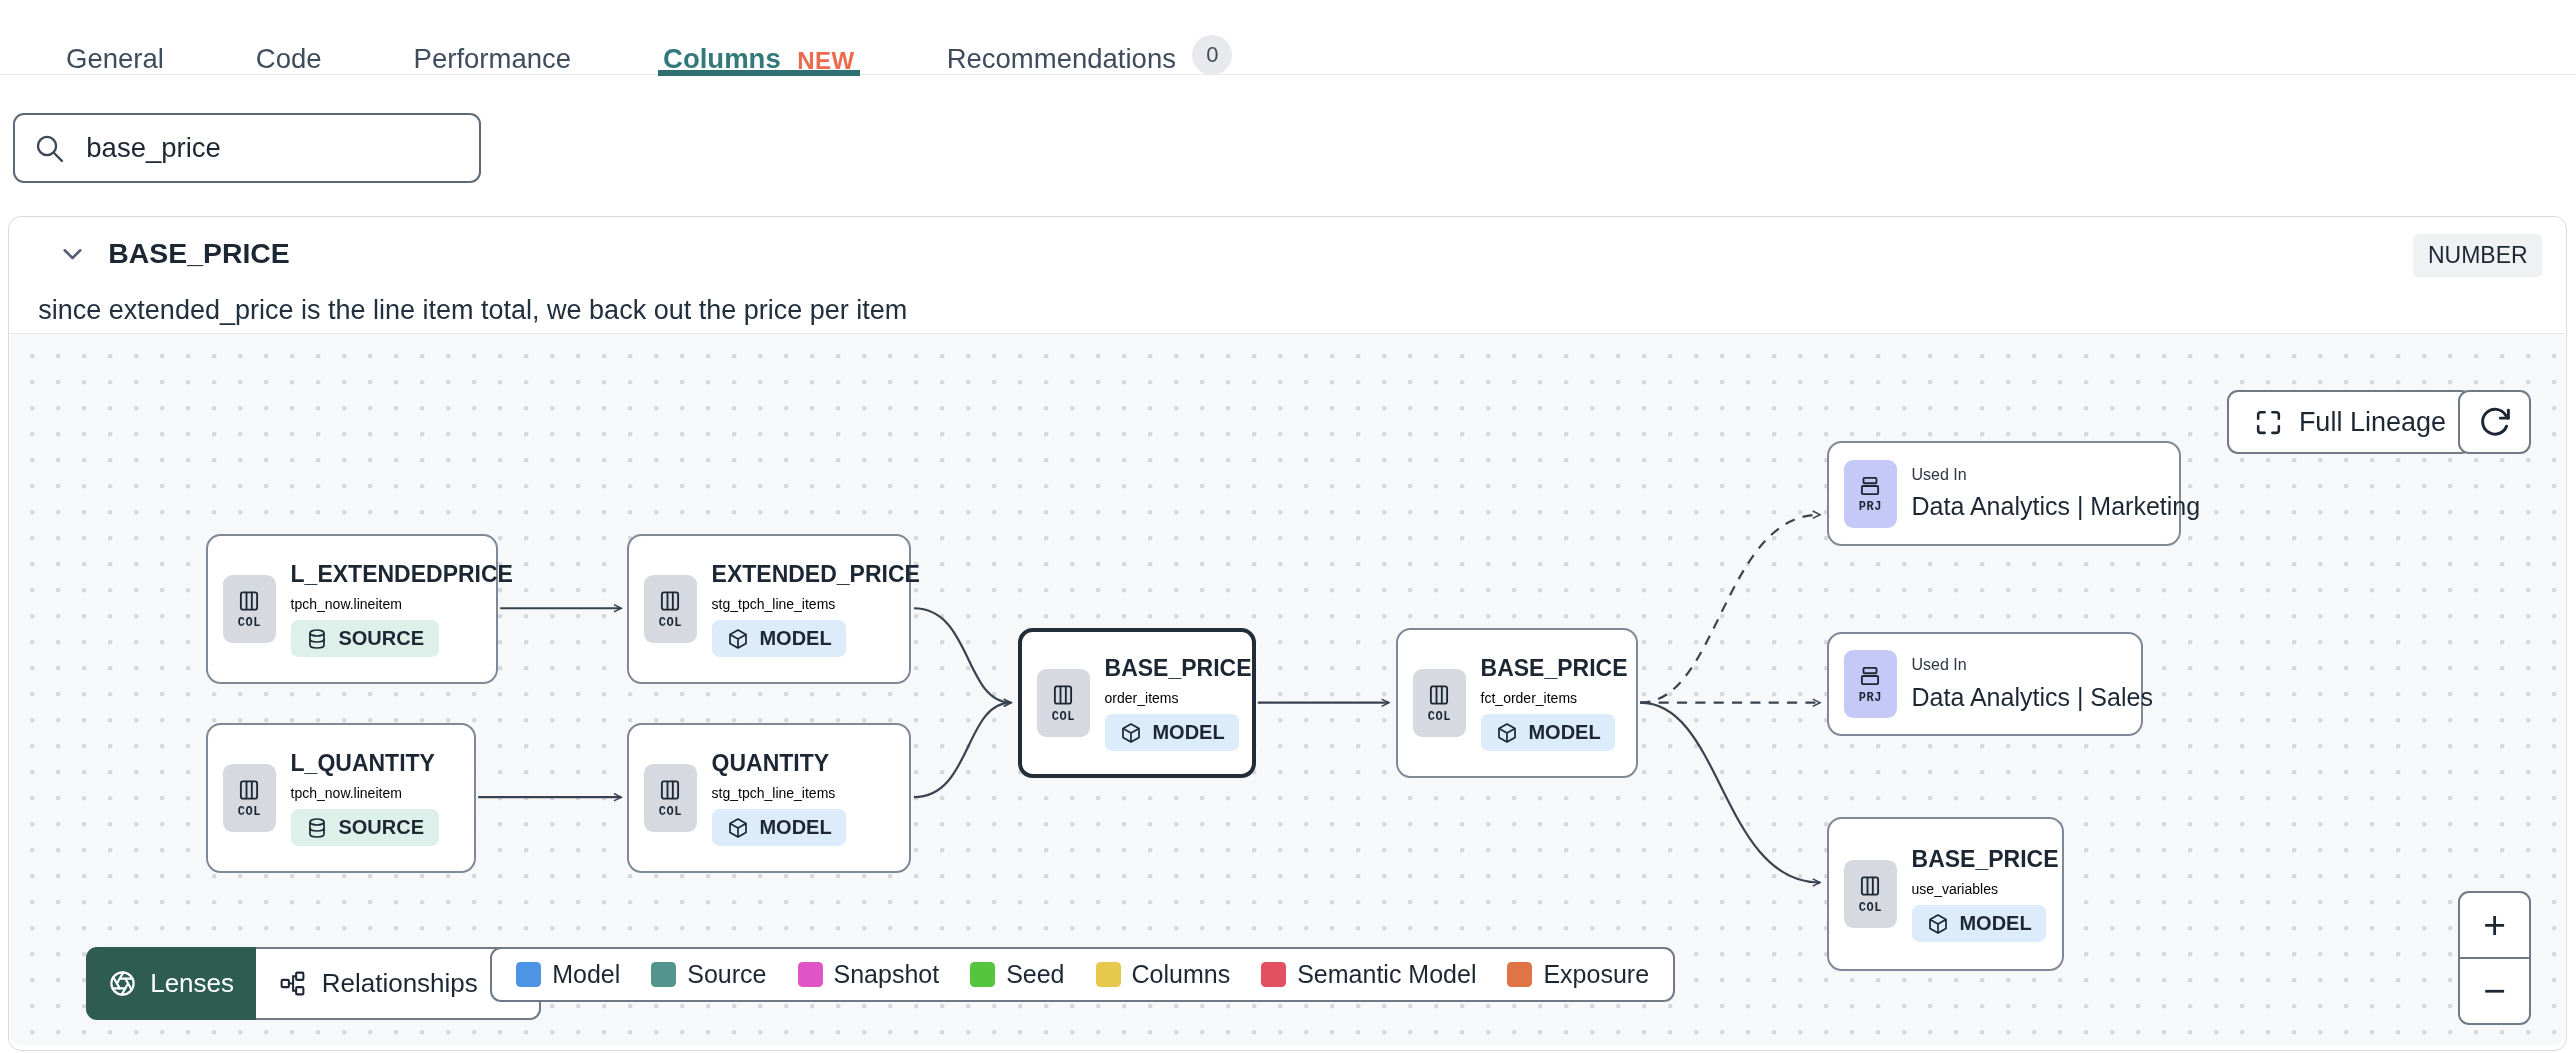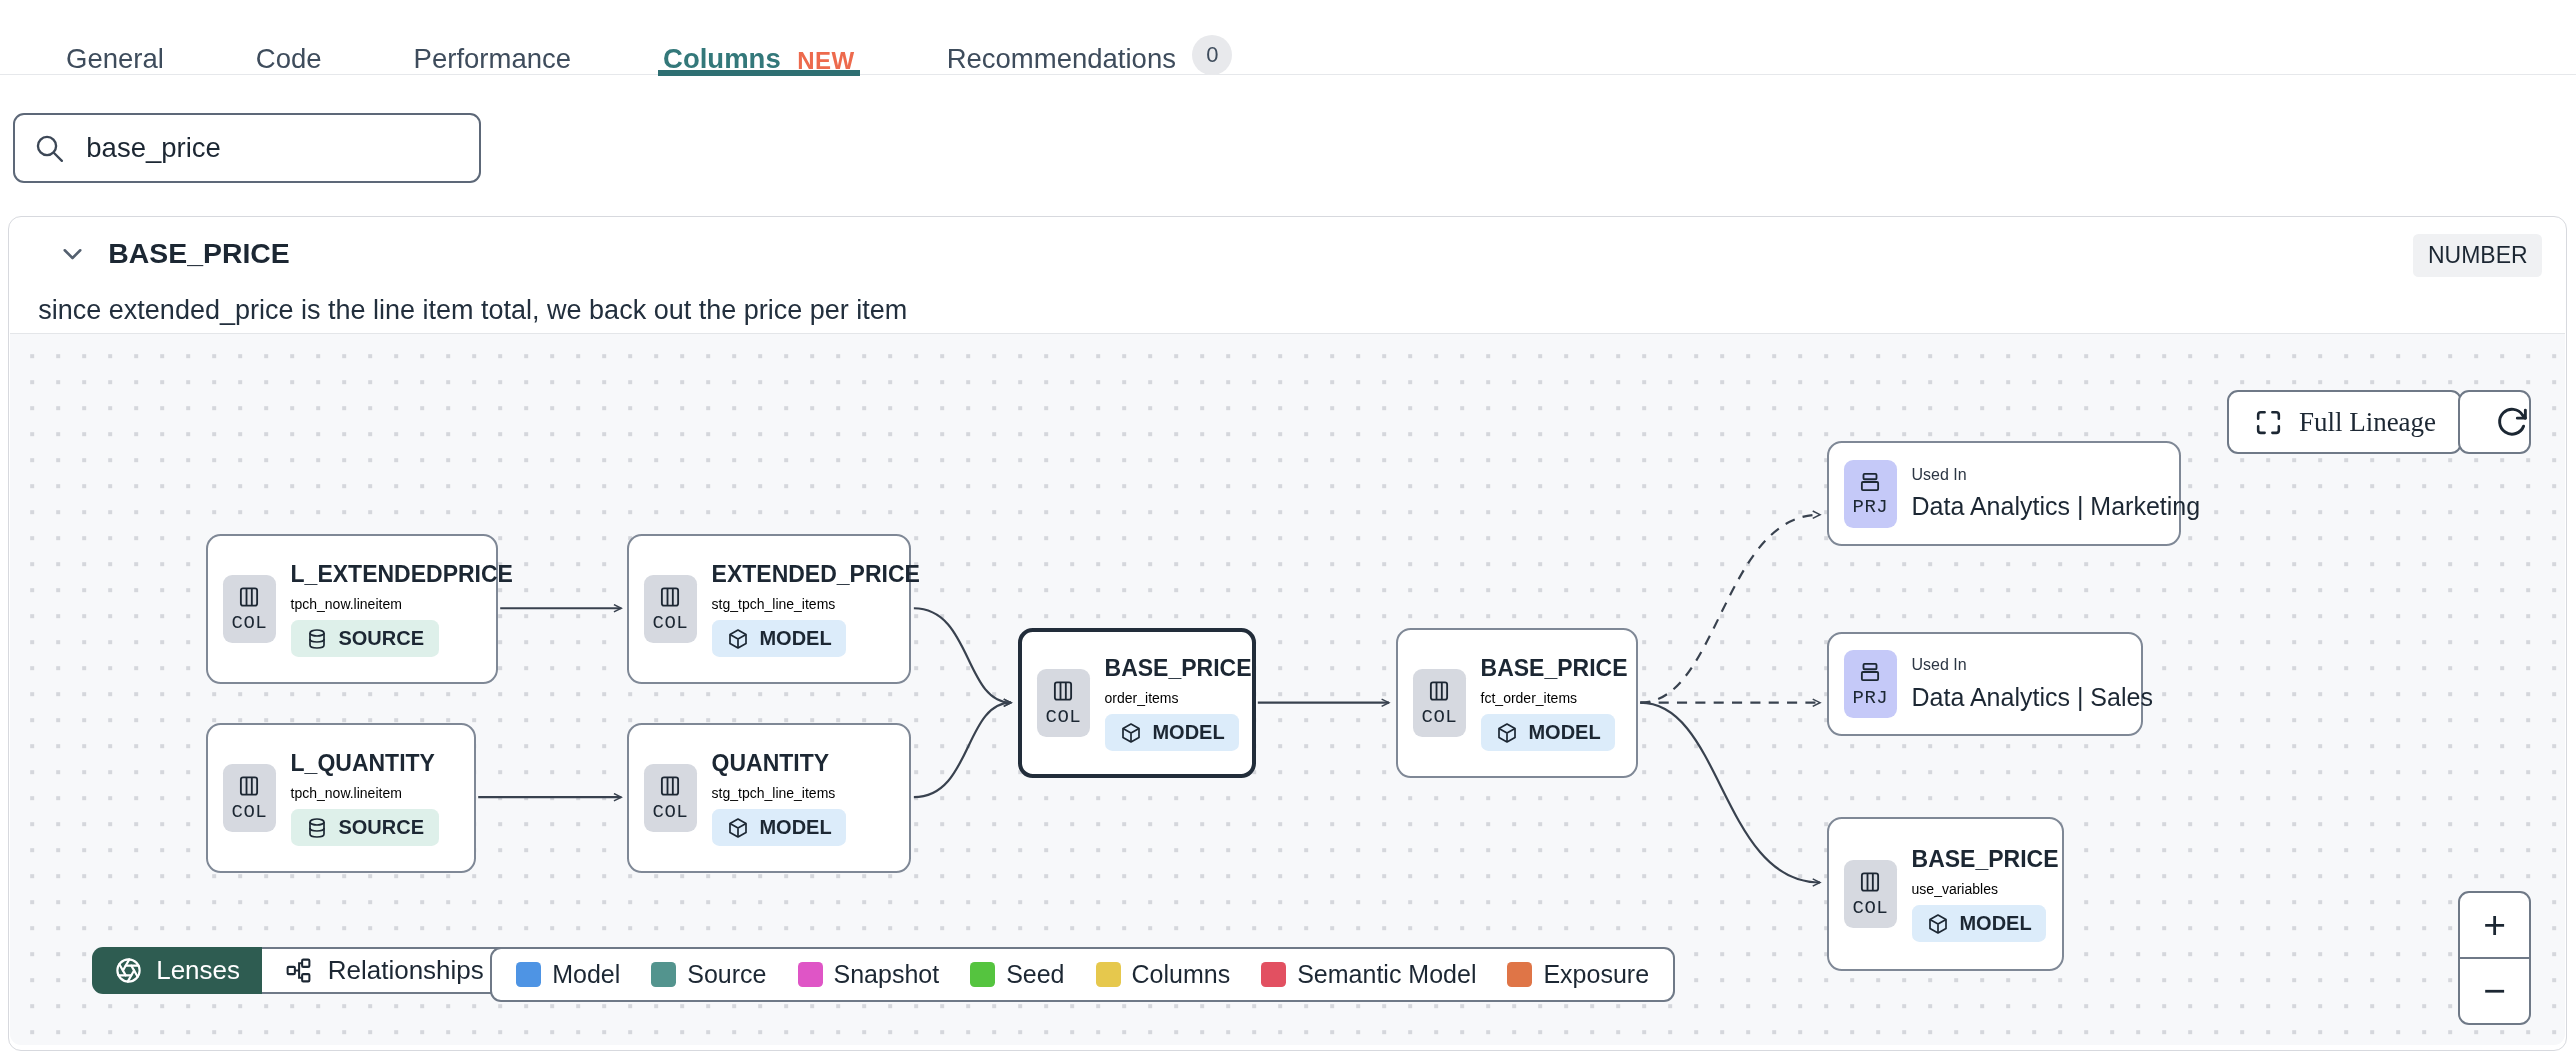--- a/index.html
+++ b/index.html
@@ -64,21 +64,21 @@
   .edges{position:absolute;left:0;top:0;width:2558px;height:709px;}
 
   .node{position:absolute;background:#fff;border:2.3px solid var(--border-mid);
     border-radius:14.7px;display:flex;align-items:center;cursor:pointer;}
   .node.selected{border:4.6px solid #222d3a;}
   .chip{width:53px;height:68px;border-radius:9.2px;background:var(--chip-gray);
     margin-left:14.7px;flex:0 0 auto;display:flex;flex-direction:column;
     align-items:center;justify-content:center;gap:1.8px;color:var(--navy);}
   .chip.prj{background:var(--chip-prj);}
   .chip svg{width:26px;height:26px;}
-  .chip span{font-size:19px;font-weight:400;letter-spacing:0.5px;
+  .chip span{font-size:12px;font-weight:700;letter-spacing:0.5px;
     font-family:"Liberation Mono","DejaVu Sans Mono",monospace;}
   .node-body{display:flex;flex-direction:column;align-items:flex-start;
     margin-left:14.7px;gap:8.3px;white-space:nowrap;}
   .node-title{font-size:23px;font-weight:700;}
   .node-sub{font-size:14px;color:#000000;}
   .res-badge{display:flex;align-items:center;gap:9.2px;font-size:20px;font-weight:700;
     padding:6.4px 14.7px;border-radius:7.3px;background:var(--badge-model);color:var(--navy);}
   .res-badge.source{background:var(--badge-source);}
   .res-badge svg{width:24px;height:24px;}
   .usedin-label{font-size:16px;color:#2c3razor644;color:#2c3644;}
@@ -89,35 +89,35 @@
   .n3{left:617px;top:200px;width:284px;height:150px;}
   .n4{left:617px;top:389px;width:284px;height:150px;}
   .n5{left:1008px;top:294px;width:238px;height:150px;}
   .n6{left:1386px;top:294px;width:242px;height:150px;}
   .n7{left:1817px;top:107px;width:354px;height:105px;}
   .n8{left:1817px;top:298px;width:316px;height:104px;}
   .n9{left:1817px;top:483px;width:237px;height:154px;}
 
   
   .btn{background:#fff;border:2.8px solid var(--btn-border);border-radius:11px;
-    display:flex;align-items:center;justify-content:flex-end;cursor:pointer;color:var(--navy);font-family:Liberation Serif, serif;}
+    display:flex;align-items:center;justify-content:center;cursor:pointer;color:var(--navy);}
   .full-lineage{position:absolute;left:2217px;top:56px;height:64px;padding:0 24px;gap:14.7px;
     font-size:27px;}
   .full-lineage svg{width:31px;height:31px;}
   .refresh{position:absolute;left:2448px;top:56px;width:73px;height:64px;}
   .refresh svg{width:35px;height:35px;}
   .zoomctl{position:absolute;left:2448px;top:557px;width:73px;height:134px;
     background:#fff;border:2.8px solid var(--btn-border);border-radius:11px;
     display:flex;flex-direction:column;}
   .zoomctl .zbtn{flex:1;display:flex;align-items:center;justify-content:center;
     font-size:39px;font-weight:400;cursor:pointer;color:var(--navy);}
   .zoomctl .zbtn:first-child{border-bottom:2.8px solid var(--btn-border);}
 
   
-  .lens-group{position:absolute;left:82px;top:613px;height:47px;display:flex;}
+  .lens-group{position:absolute;left:76px;top:613px;height:73px;display:flex;}
   .lenses{background:var(--lenses);color:#fff;border-radius:11px 0 0 11px;
     display:flex;align-items:center;gap:13px;padding:0 22px;font-size:26px;cursor:pointer;}
   .lenses svg{width:29px;height:29px;}
   .relationships{background:#fff;border:2.8px solid var(--btn-border);border-left:none;
     border-radius:0 11px 11px 0;display:flex;align-items:center;gap:14.7px;
     padding:0 22px;font-size:26px;cursor:pointer;}
   .relationships svg{width:29px;height:29px;}
   .relationships .dd{width:24px;height:24px;}
 
   .legendbox{position:absolute;left:480px;top:613px;height:55px;background:#fff;

